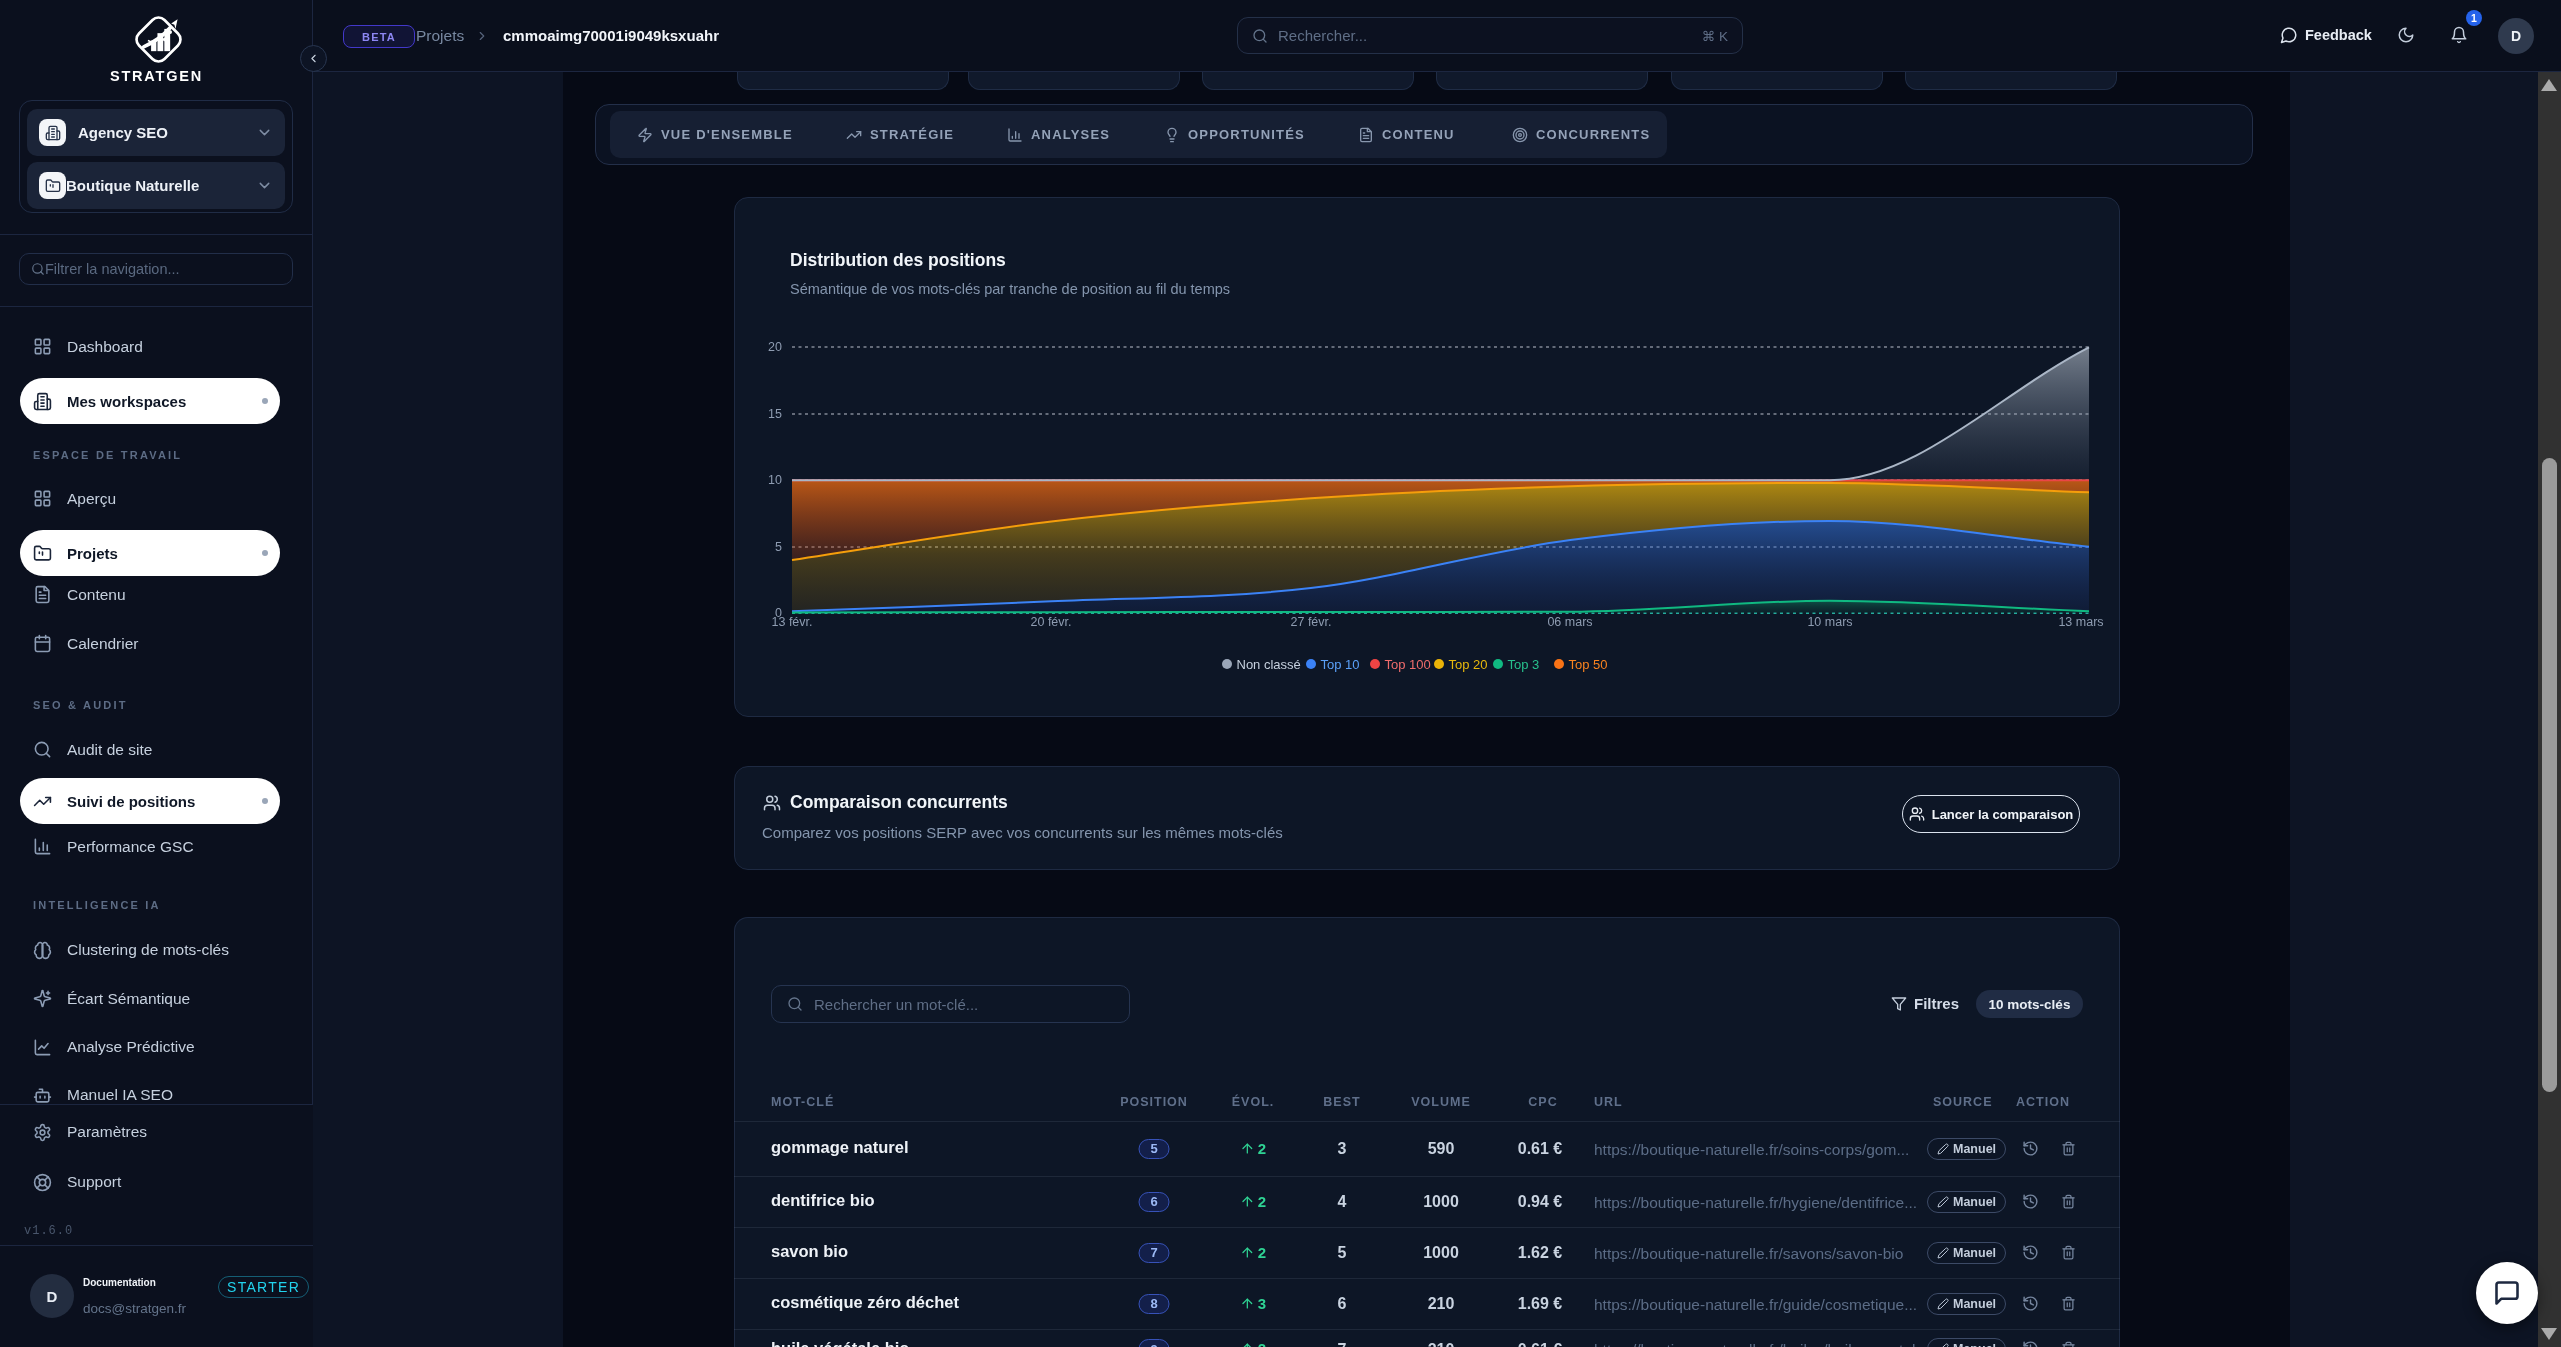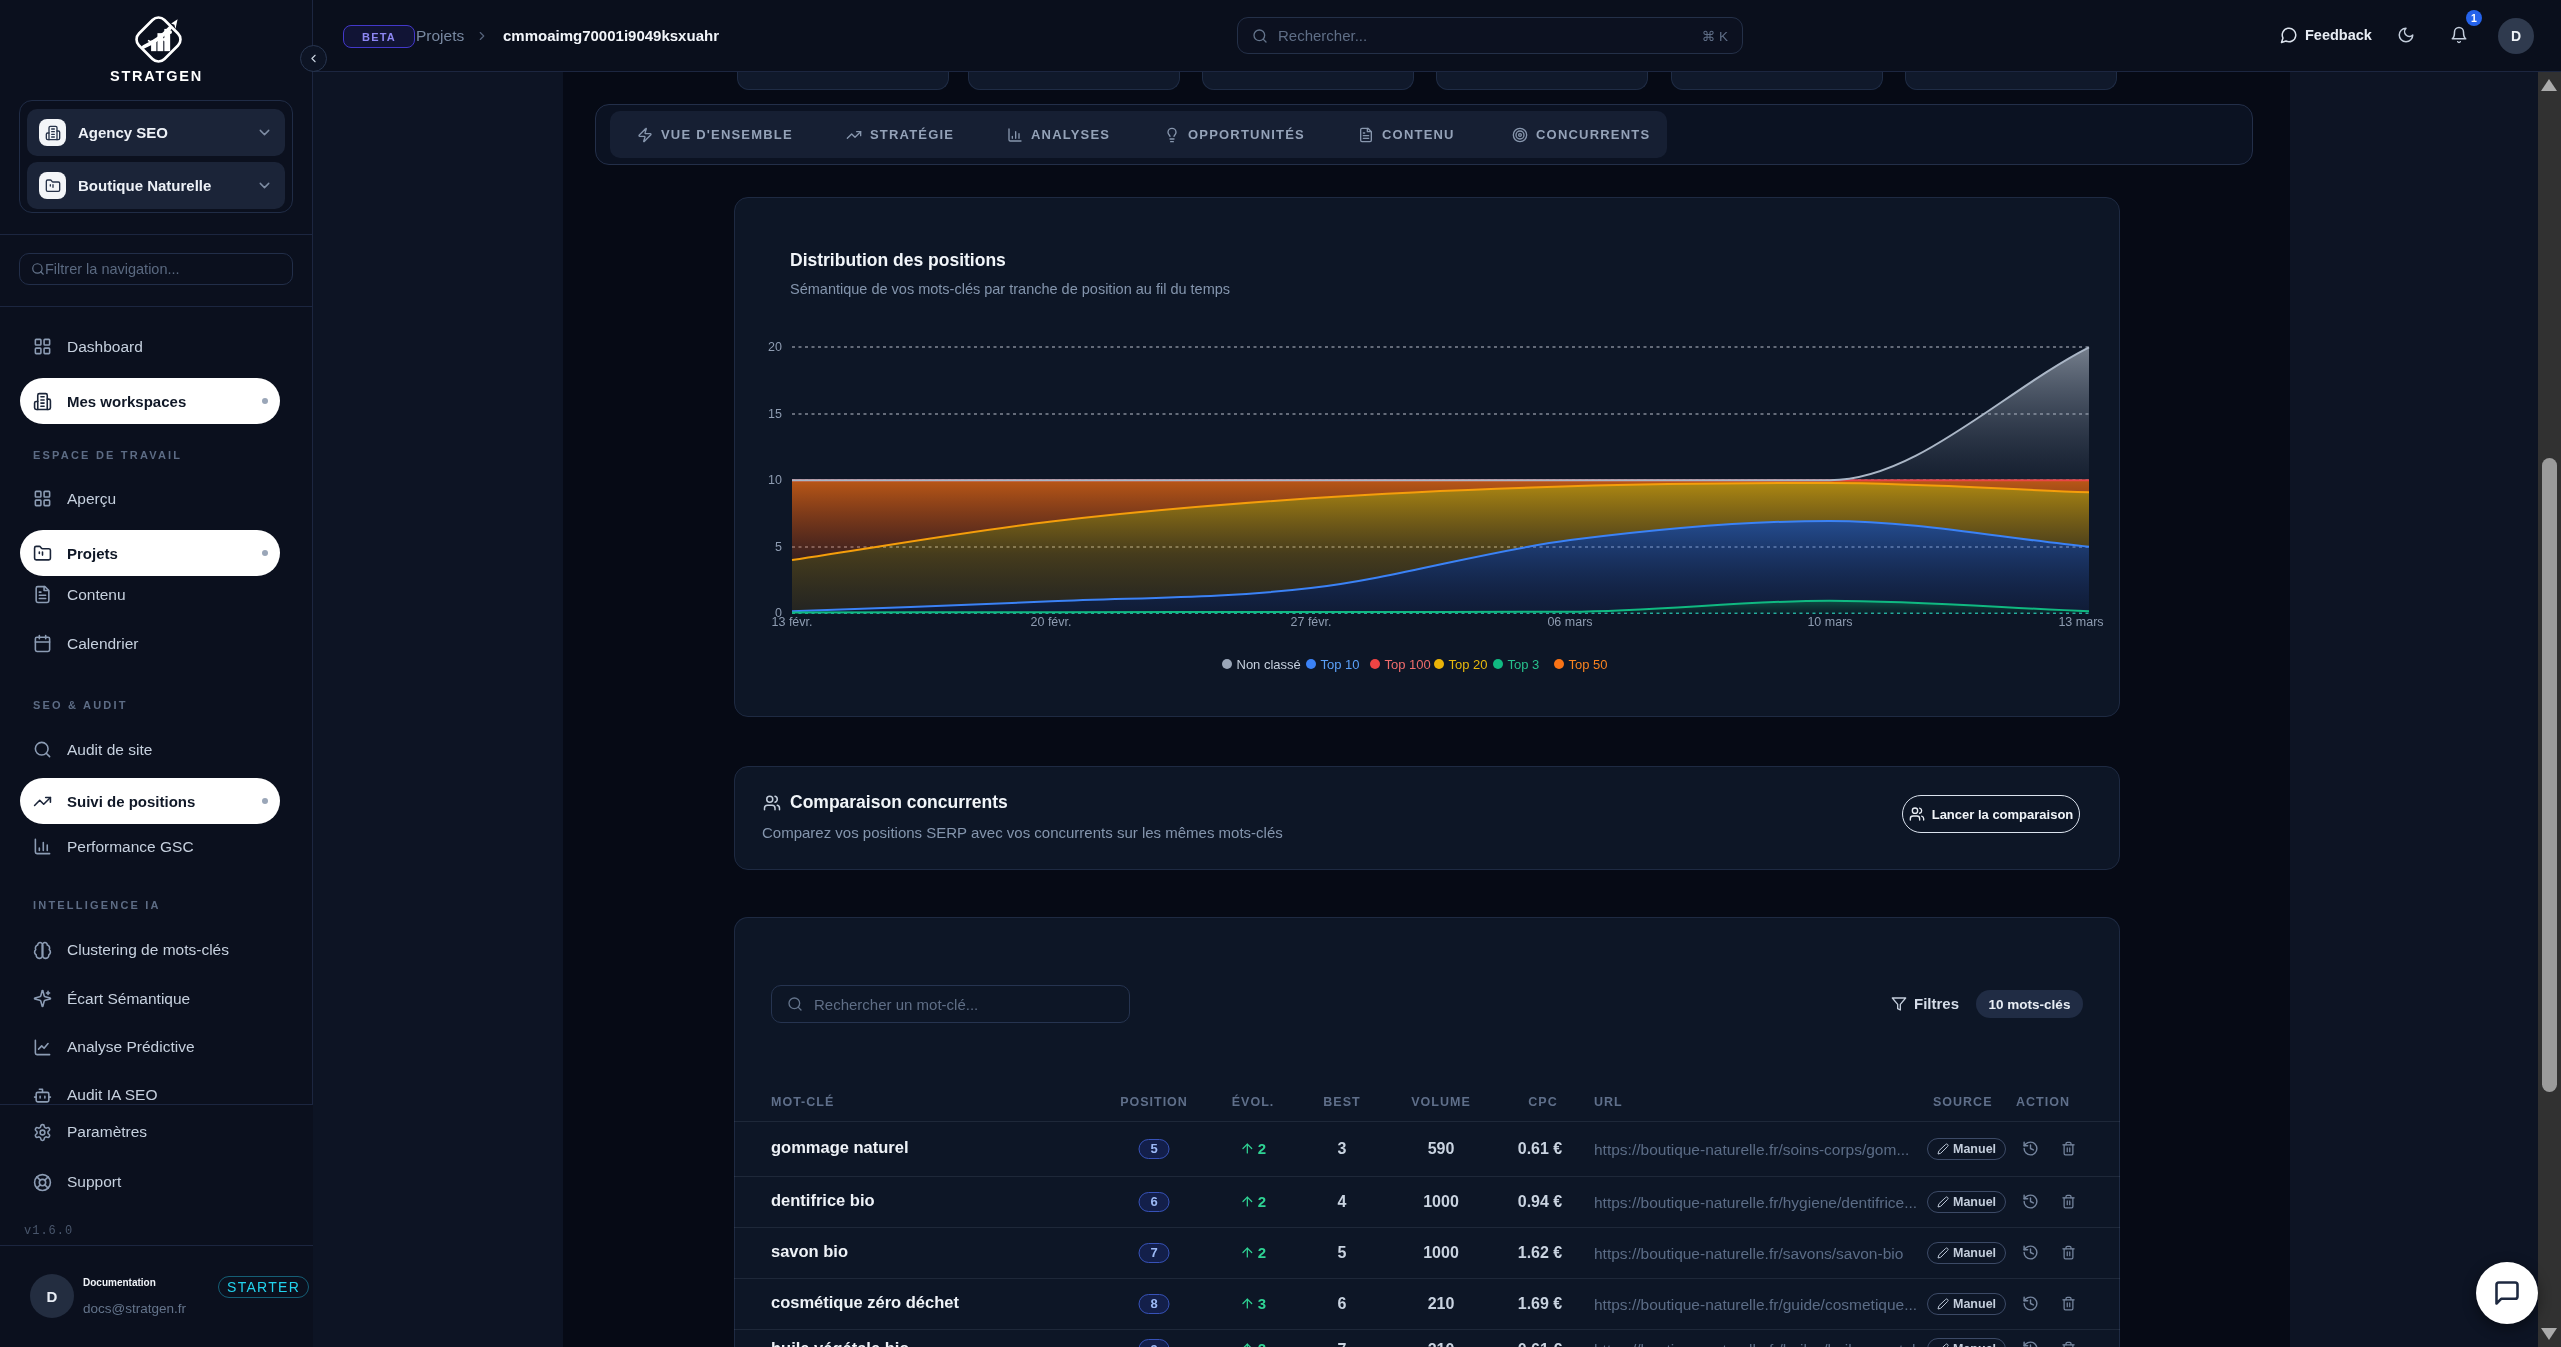--- a/index.html
+++ b/index.html
@@ -212,21 +212,21 @@
 <div style="width:27px;height:27px;background:#f3f5f8;border-radius:8px;display:flex;align-items:center;justify-content:center">
       <svg class="ic" style="width:16px;height:16px;color:#27334a;">
         <use href="#i-building"></use>
       </svg>
     </div>
 <div style="color:#edf1f7;font-size:15px;font-weight:700;flex:1">Agency SEO</div>
     <svg class="ic" style="width:17px;height:17px;color:#7e8ca3;">
       <use href="#i-chevd"></use>
     </svg>
   </div>
-<div class="abs" style="left:27px;top:162px;width:258px;height:47px;background:#1b2438;border-radius:10px;display:flex;align-items:center;padding:0 12px;gap:12px">
+<div class="abs" style="left:27px;top:162px;width:258px;height:47px;background:#1b2438;border-radius:10px;display:flex;align-items:center;padding:0 12px;">
 <div style="width:27px;height:27px;background:#f3f5f8;border-radius:8px;display:flex;align-items:center;justify-content:center">
       <svg class="ic" style="width:16px;height:16px;color:#27334a;">
         <use href="#i-folder"></use>
       </svg>
     </div>
 <div style="color:#edf1f7;font-size:15px;font-weight:700;flex:1">Boutique Naturelle</div>
     <svg class="ic" style="width:17px;height:17px;color:#7e8ca3;">
       <use href="#i-chevd"></use>
     </svg>
   </div>
@@ -292,21 +292,21 @@
 <div class="navitem" style="top:1024px">
     <svg class="ic" style="width:19px;height:19px;color:;">
       <use href="#i-lchart"></use>
     </svg>
     <span>Analyse Prédictive</span>
   </div>
 <div class="navitem" style="top:1072px">
     <svg class="ic" style="width:19px;height:19px;color:;">
       <use href="#i-bot"></use>
     </svg>
-    <span>Audit IA SEO</span>
+    <span>Manuel IA SEO</span>
   </div>
 <div class="navitem navpill" style="top:378px">
     <svg class="ic" style="width:19px;height:19px;color:;">
       <use href="#i-building"></use>
     </svg>
     <span>Mes workspaces</span>
     <span class="navdot"></span>
   </div>
 <div class="navitem navpill" style="top:530px">
     <svg class="ic" style="width:19px;height:19px;color:;">

